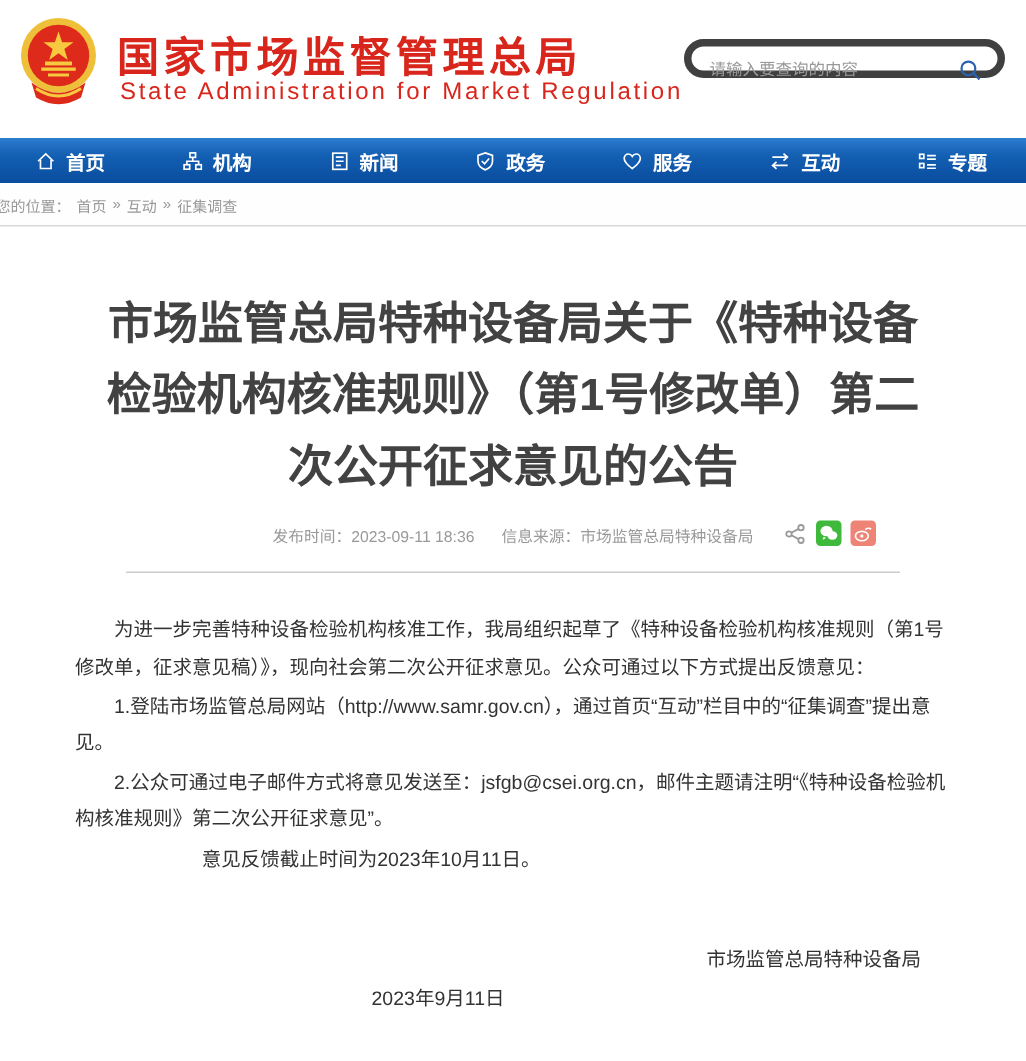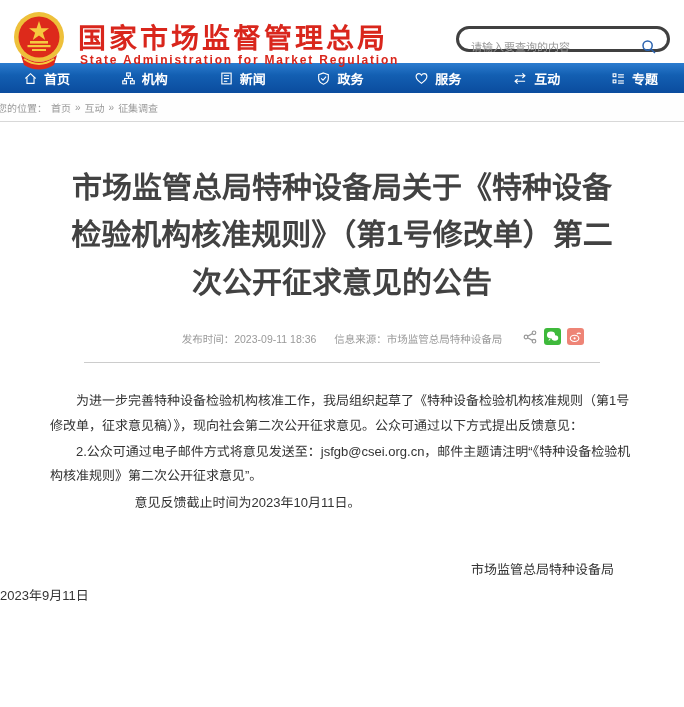--- a/index.html
+++ b/index.html
@@ -1,27 +1,27 @@
 <!DOCTYPE html>
 <html lang="zh-CN"><head>
 <meta charset="utf-8">
 <style>
   * { box-sizing: border-box; margin: 0; padding: 0; }
   html,body { width:684px; height:707px; background:#fff; overflow:hidden;
     font-family:"Liberation Sans","DejaVu Sans",sans-serif; }
 
   
-  .header { position:relative; height:63px; background:#fff; }
+  .header { position:relative; height:92px; background:#fff; }
   .emblem { position:absolute; left:12px; top:11px; width:54px; height:62px; }
   .site-title { position:absolute; left:78px; top:16px; color:#d9261c;
     font-size:28px; font-weight:bold; letter-spacing:3px; white-space:nowrap; }
   .site-sub { position:absolute; left:80px; top:53px; color:#d9261c;
-    font-size:12px; letter-spacing:1.8px; white-space:nowrap;font-weight:bold; }
+    font-size:16px; letter-spacing:1.8px; white-space:nowrap; }
   .search-box { position:absolute; right:14px; top:26px; width:214px; height:26px;
-    border:3px solid #404040; border-radius:13px; display:flex; align-items:center;
+    border:5px solid #404040; border-radius:13px; display:flex; align-items:center;
     padding:16px 9px 0 12px; background:#fff; }
   .search-box input { flex:1; border:none; outline:none; font-size:11px; color:#333;
     font-family:inherit; background:transparent; }
   .search-box input::placeholder { color:#999; }
   .search-btn { width:18px; height:18px; display:flex; align-items:center;
     justify-content:center; cursor:pointer; background:none; border:none; }
 
   
   .nav { height:30px; display:flex; align-items:center; justify-content:space-between;
     padding:0 26px 0 24px;
@@ -34,36 +34,36 @@
   .breadcrumb { height:29px; display:flex; align-items:center; gap:4px;
     font-size:10px; color:#999; padding-left:2px; margin-left:-5px;
     border-bottom:1px solid #d8d8d8; background:#fefefe; }
   .breadcrumb span { white-space:nowrap; }
   .crumb { cursor:pointer; }
 
   
   .article { padding-top:42px; }
   .article-title { width:566px; margin:0 auto; text-align:center; color:#424242;
     font-size:30px; font-weight:600; line-height:1.58; }
-  .meta-row { position:relative; margin-top:22px; height:22px; }
+  .meta-row { position:relative; margin-top:12px; height:22px; }
   .meta { text-align:center; font-size:10.5px; color:#999; line-height:22px; }
   .meta-gap { display:inline-block; width:18px; }
   .share { position:absolute; right:100px; top:0; display:flex; align-items:center; gap:6px; }
   .share .sq { width:17px; height:17px; border-radius:3px; display:flex;
     align-items:center; justify-content:center; cursor:pointer; }
   .share .plain { background:none; }
   .sep-line { width:516px; margin:12px auto 0; border:none; border-top:1px solid #ccc; }
 
   .article-body { margin:26px 52px 0 50px; font-size:13px; color:#333; line-height:1.88; }
   .article-body p { text-indent:2em; margin-bottom:2px; }
   .article-body p.deep-indent { text-indent:6.5em; }
   .attachment { margin:20px 52px 0 62px; font-size:13px; color:#333; text-indent:5.5em; }
   .signature { margin-top:42px; font-size:13px; color:#333; }
   .signature .org { text-align:right; padding-right:70px; line-height:26px; }
-  .signature .date { text-align:left; padding-right:100px; line-height:26px; }
+  .signature .date { text-align:center; padding-right:100px; line-height:26px; }
 </style>
 </head>
 <body>
 
 <div class="header">
   <span class="emblem">
     <svg width="54" height="62" viewBox="0 0 54 62">
       <circle cx="27" cy="26" r="25" fill="#eec03a"></circle>
       <circle cx="27" cy="26" r="20.5" fill="#dd2a1b"></circle>
       <polygon fill="#f6c93f" points="27,10 29.4,17.2 37,17.2 30.9,21.7 33.2,29 27,24.5 20.8,29 23.1,21.7 17,17.2 24.6,17.2"></polygon>
@@ -201,20 +201,21 @@
           <path d="M8.5 4.5 C9.5 3.2 11.5 3 12.6 4.2"></path>
         </svg>
         </span>
     </div>
   </div>
 
   <hr class="sep-line">
 
   <div class="article-body">
     <p>为进一步完善特种设备检验机构核准工作，我局组织起草了《特种设备检验机构核准规则（第1号修改单，征求意见稿）》，现向社会第二次公开征求意见。公众可通过以下方式提出反馈意见：</p>
+    <p>1.登陆市场监管总局网站（http://www.samr.gov.cn），通过首页“互动”栏目中的“征集调查”提出意见。</p>
     <p>2.公众可通过电子邮件方式将意见发送至：jsfgb@csei.org.cn，邮件主题请注明“《特种设备检验机构核准规则》第二次公开征求意见”。</p>
     <p class="deep-indent">意见反馈截止时间为2023年10月11日。</p>
   </div>
 
 
   <div class="signature">
     <div class="org">市场监管总局特种设备局</div>
     <div class="date">2023年9月11日</div>
   </div>
 </div>

